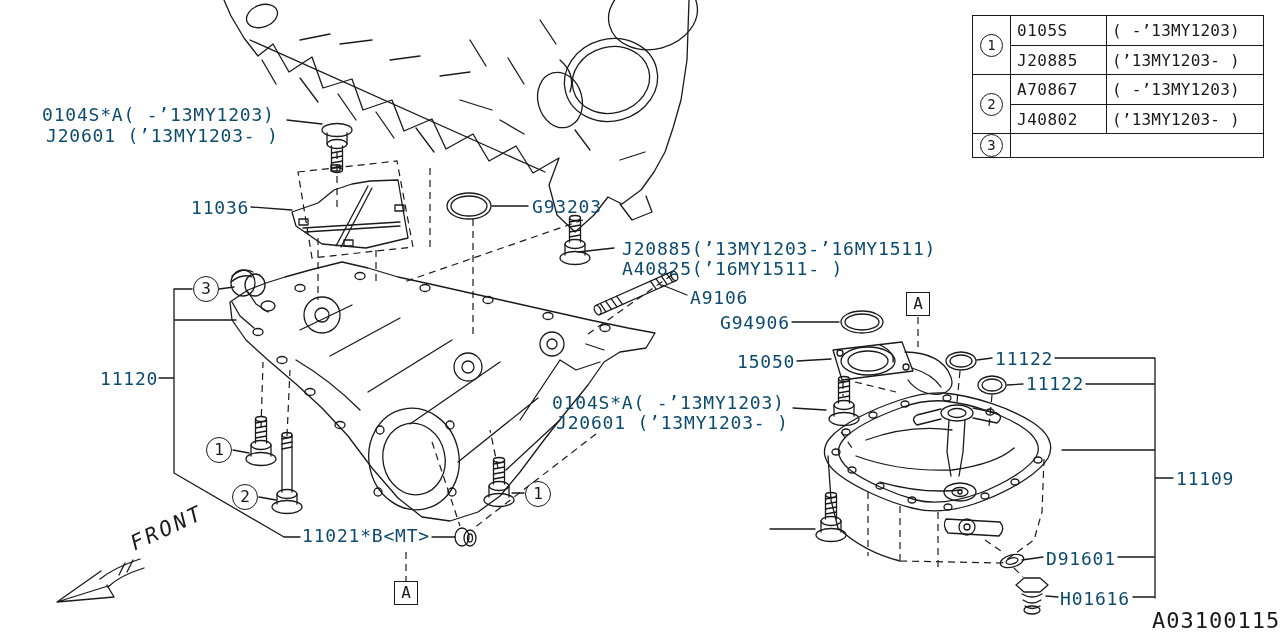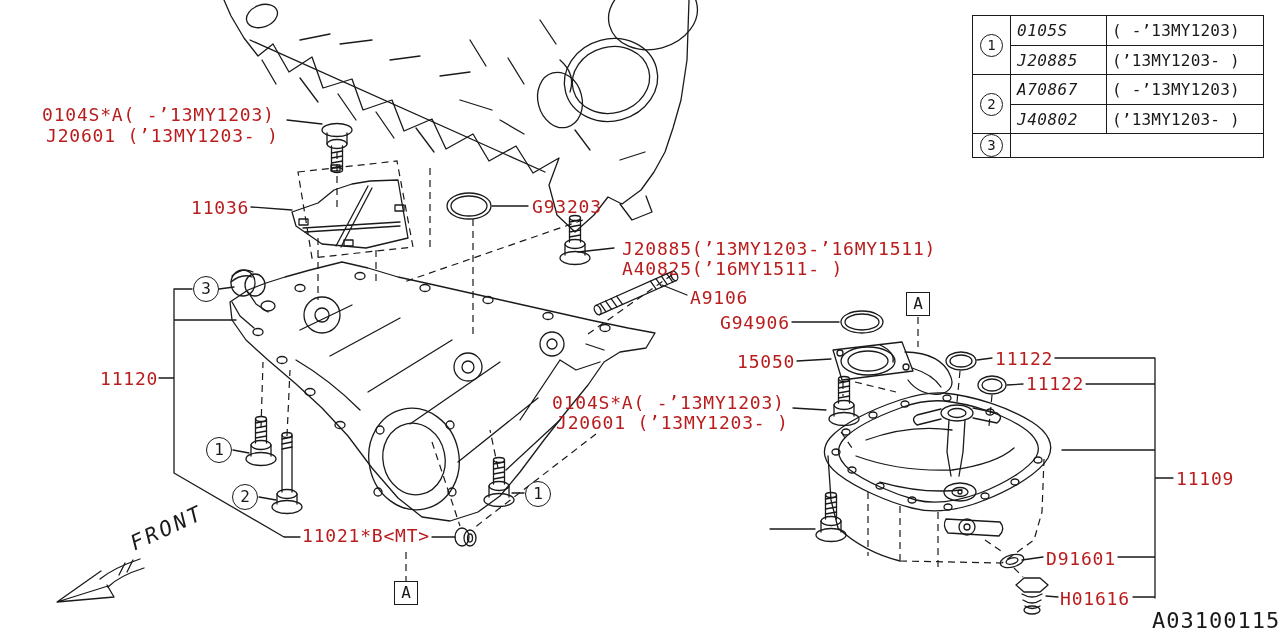--- a/index.html
+++ b/index.html
@@ -2,42 +2,42 @@
 <html><head>
 <meta charset="utf-8">
 <style>
   html,body{margin:0;padding:0;background:#fff;}
   #stage{position:relative;width:1280px;height:640px;background:#ffffff;overflow:hidden;
          font-family:"DejaVu Sans Mono","Liberation Mono",monospace;color:#1a1a1a;}
   svg{position:absolute;left:0;top:0;}
   .ln{fill:none;stroke:#1a1a1a;stroke-width:1.3;stroke-linecap:round;stroke-linejoin:round;}
   .dsh{fill:none;stroke:#1a1a1a;stroke-width:1.2;stroke-dasharray:7 5;stroke-linecap:butt;}
   .plabel{position:absolute;font-size:18px;letter-spacing:0.8px;line-height:20px;
-          white-space:pre;color:#b91c1c;text-align:right;}
+          white-space:pre;color:#0c4a6e;text-align:right;}
   .callout{position:absolute;width:26px;height:26px;border:1.6px solid #1a1a1a;border-radius:50%;
            text-align:center;line-height:24px;font-size:16px;background:#fff;box-sizing:border-box;}
   .boxA{position:absolute;width:24px;height:24px;border:1.6px solid #1a1a1a;text-align:center;
         line-height:22px;font-size:16px;background:#fff;box-sizing:border-box;}
   .front{position:absolute;left:128px;top:516px;font-size:21px;font-style:italic;
          transform:rotate(-25deg);letter-spacing:3px;}
   .dcode{position:absolute;left:1152px;top:608px;font-size:22px;letter-spacing:1px;}
   
   .ptable{position:absolute;left:972px;top:15px;width:292px;border:1.7px solid #1a1a1a;
           box-sizing:border-box;background:#fff;}
   .pgroup{display:flex;box-sizing:border-box;}
   .pgroup + .pgroup{border-top:1.5px solid #1a1a1a;}
   .pnum{width:38px;border-right:1.5px solid #1a1a1a;display:flex;align-items:center;
         justify-content:center;box-sizing:border-box;}
   .pnum .tcall{width:23px;height:23px;border:1.4px solid #1a1a1a;border-radius:50%;
         text-align:center;line-height:21px;font-size:14px;box-sizing:border-box;}
   .pcells{flex:1;}
   .pcrow{display:flex;height:29px;align-items:center;box-sizing:border-box;}
   .pcrow + .pcrow{border-top:1.5px solid #1a1a1a;justify-content:flex-end;}
   .pcode{width:96px;border-right:1.5px solid #1a1a1a;padding-left:6px;font-size:16px;
-         letter-spacing:0.5px;height:100%;display:flex;align-items:center;box-sizing:border-box;font-style:italic;}
+         letter-spacing:0.5px;height:100%;display:flex;align-items:center;box-sizing:border-box;}
   .prange{flex:1;padding-left:5px;font-size:16px;letter-spacing:0.2px;white-space:pre;}
 </style>
 </head>
 <body>
 
 <div id="stage">
 
 <svg width="1280" height="640" viewBox="0 0 1280 640">
   <defs>
     <g id="boltup">

